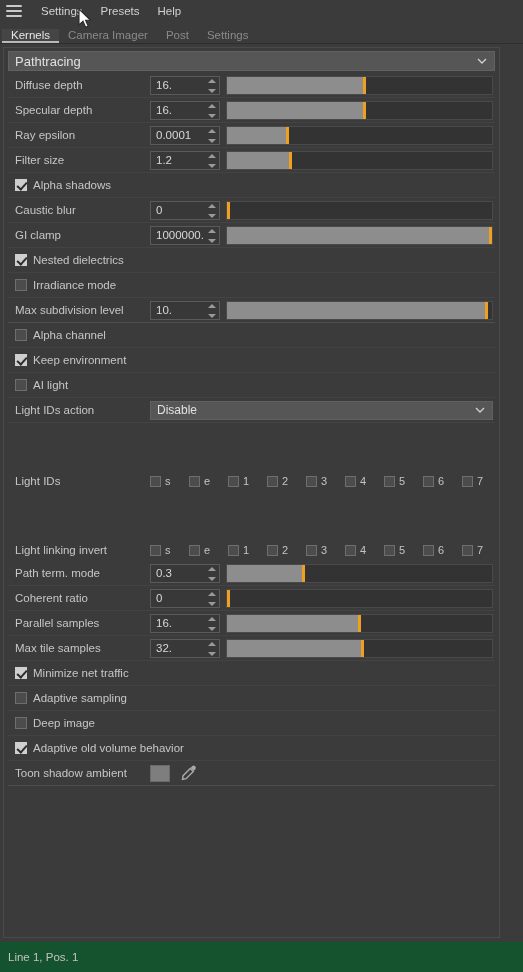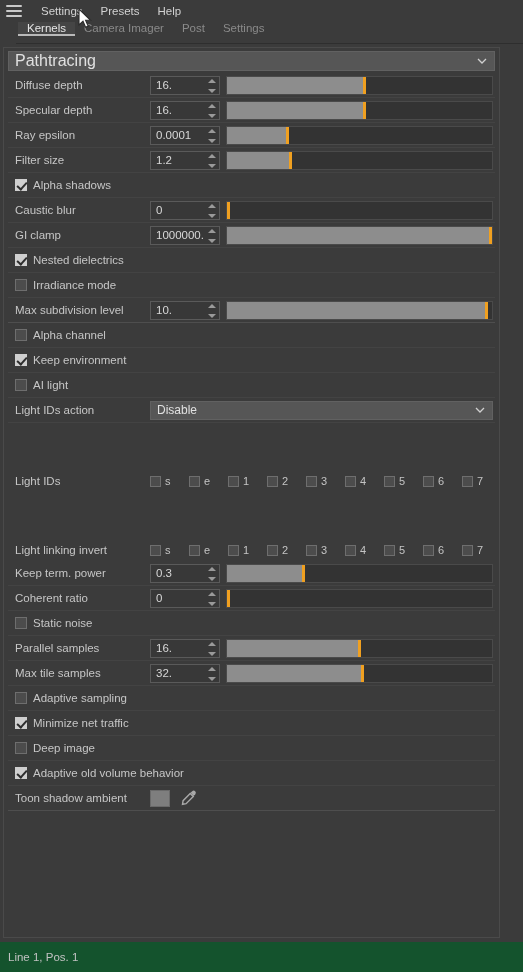--- a/index.html
+++ b/index.html
@@ -41,24 +41,23 @@
     width: 14px; height: 21px;
     pointer-events: none;
     z-index: 50;
   }
 
   
   .tabbar {
     height: 22px;
     background: #3b3b3b;
     display: flex;
-    align-items: flex-start;
+    align-items: flex-end;
     padding-left: 2px;
     border-bottom: 1px solid #2e2e2e;
-    margin-left: 16px;
   }
   .tab {
     display: flex; align-items: center;
     padding: 0 9px;
     font-size: 11.5px;
     color: #8a8a8a;
     border-bottom: 2px solid transparent;
   }
   .tab.active {
     color: #e6e6e6;
@@ -76,21 +75,21 @@
     overflow: hidden;
   }
 
   .combo {
     margin: 3px 4px 0 4px;
     height: 20px;
     background: #565656;
     border: 1px solid #616161;
     display: flex; align-items: center;
     padding: 0 6px;
-    font-size: 16px;
+    font-size: 13px;
     color: #e0e0e0;
     position: relative;
   }
   .combo .chev { position: absolute; right: 7px; top: 6px; }
 
   .rows { padding: 2px 4px 0 4px; }
 
   .row {
     height: 25px;
     display: flex;
@@ -465,21 +464,21 @@
             <span class="cb"></span>
             <span>6</span>
           </span>
           <span class="idcell">
             <span class="cb"></span>
             <span>7</span>
           </span>
         </div>
       </div>
       <div class="row">
-        <div class="lbl">Keep term. power</div>
+        <div class="lbl">Path term. mode</div>
         <div class="numfield">
           <span class="val">0.3</span>
           <span class="spin">
             <span class="up"></span>
             <span class="dn"></span>
           </span>
         </div>
         <div class="slider">
           <div class="fill" style="width:29%"></div>
           <div class="handle" style="left:calc(29% - 1.5px)"></div>
@@ -492,24 +491,20 @@
           <span class="spin">
             <span class="up"></span>
             <span class="dn"></span>
           </span>
         </div>
         <div class="slider">
           <div class="fill" style="width:0%"></div>
           <div class="handle" style="left:calc(0% - 0px)"></div>
         </div>
       </div>
-      <div class="cbrow">
-        <span class="cb"></span>
-        <span class="cblabel">Static noise</span>
-      </div>
       <div class="row">
         <div class="lbl">Parallel samples</div>
         <div class="numfield">
           <span class="val">16.</span>
           <span class="spin">
             <span class="up"></span>
             <span class="dn"></span>
           </span>
         </div>
         <div class="slider">
@@ -523,28 +518,28 @@
           <span class="val">32.</span>
           <span class="spin">
             <span class="up"></span>
             <span class="dn"></span>
           </span>
         </div>
         <div class="slider">
           <div class="fill" style="width:51%"></div>
           <div class="handle" style="left:calc(51% - 1.5px)"></div>
         </div>
+      </div>
+      <div class="cbrow sep">
+        <span class="cb checked"></span>
+        <span class="cblabel">Minimize net traffic</span>
       </div>
       <div class="cbrow sep">
         <span class="cb"></span>
         <span class="cblabel">Adaptive sampling</span>
-      </div>
-      <div class="cbrow sep">
-        <span class="cb checked"></span>
-        <span class="cblabel">Minimize net traffic</span>
       </div>
       <div class="cbrow sep">
         <span class="cb"></span>
         <span class="cblabel">Deep image</span>
       </div>
       <div class="cbrow">
         <span class="cb checked"></span>
         <span class="cblabel">Adaptive old volume behavior</span>
       </div>
       <div class="row sep">

